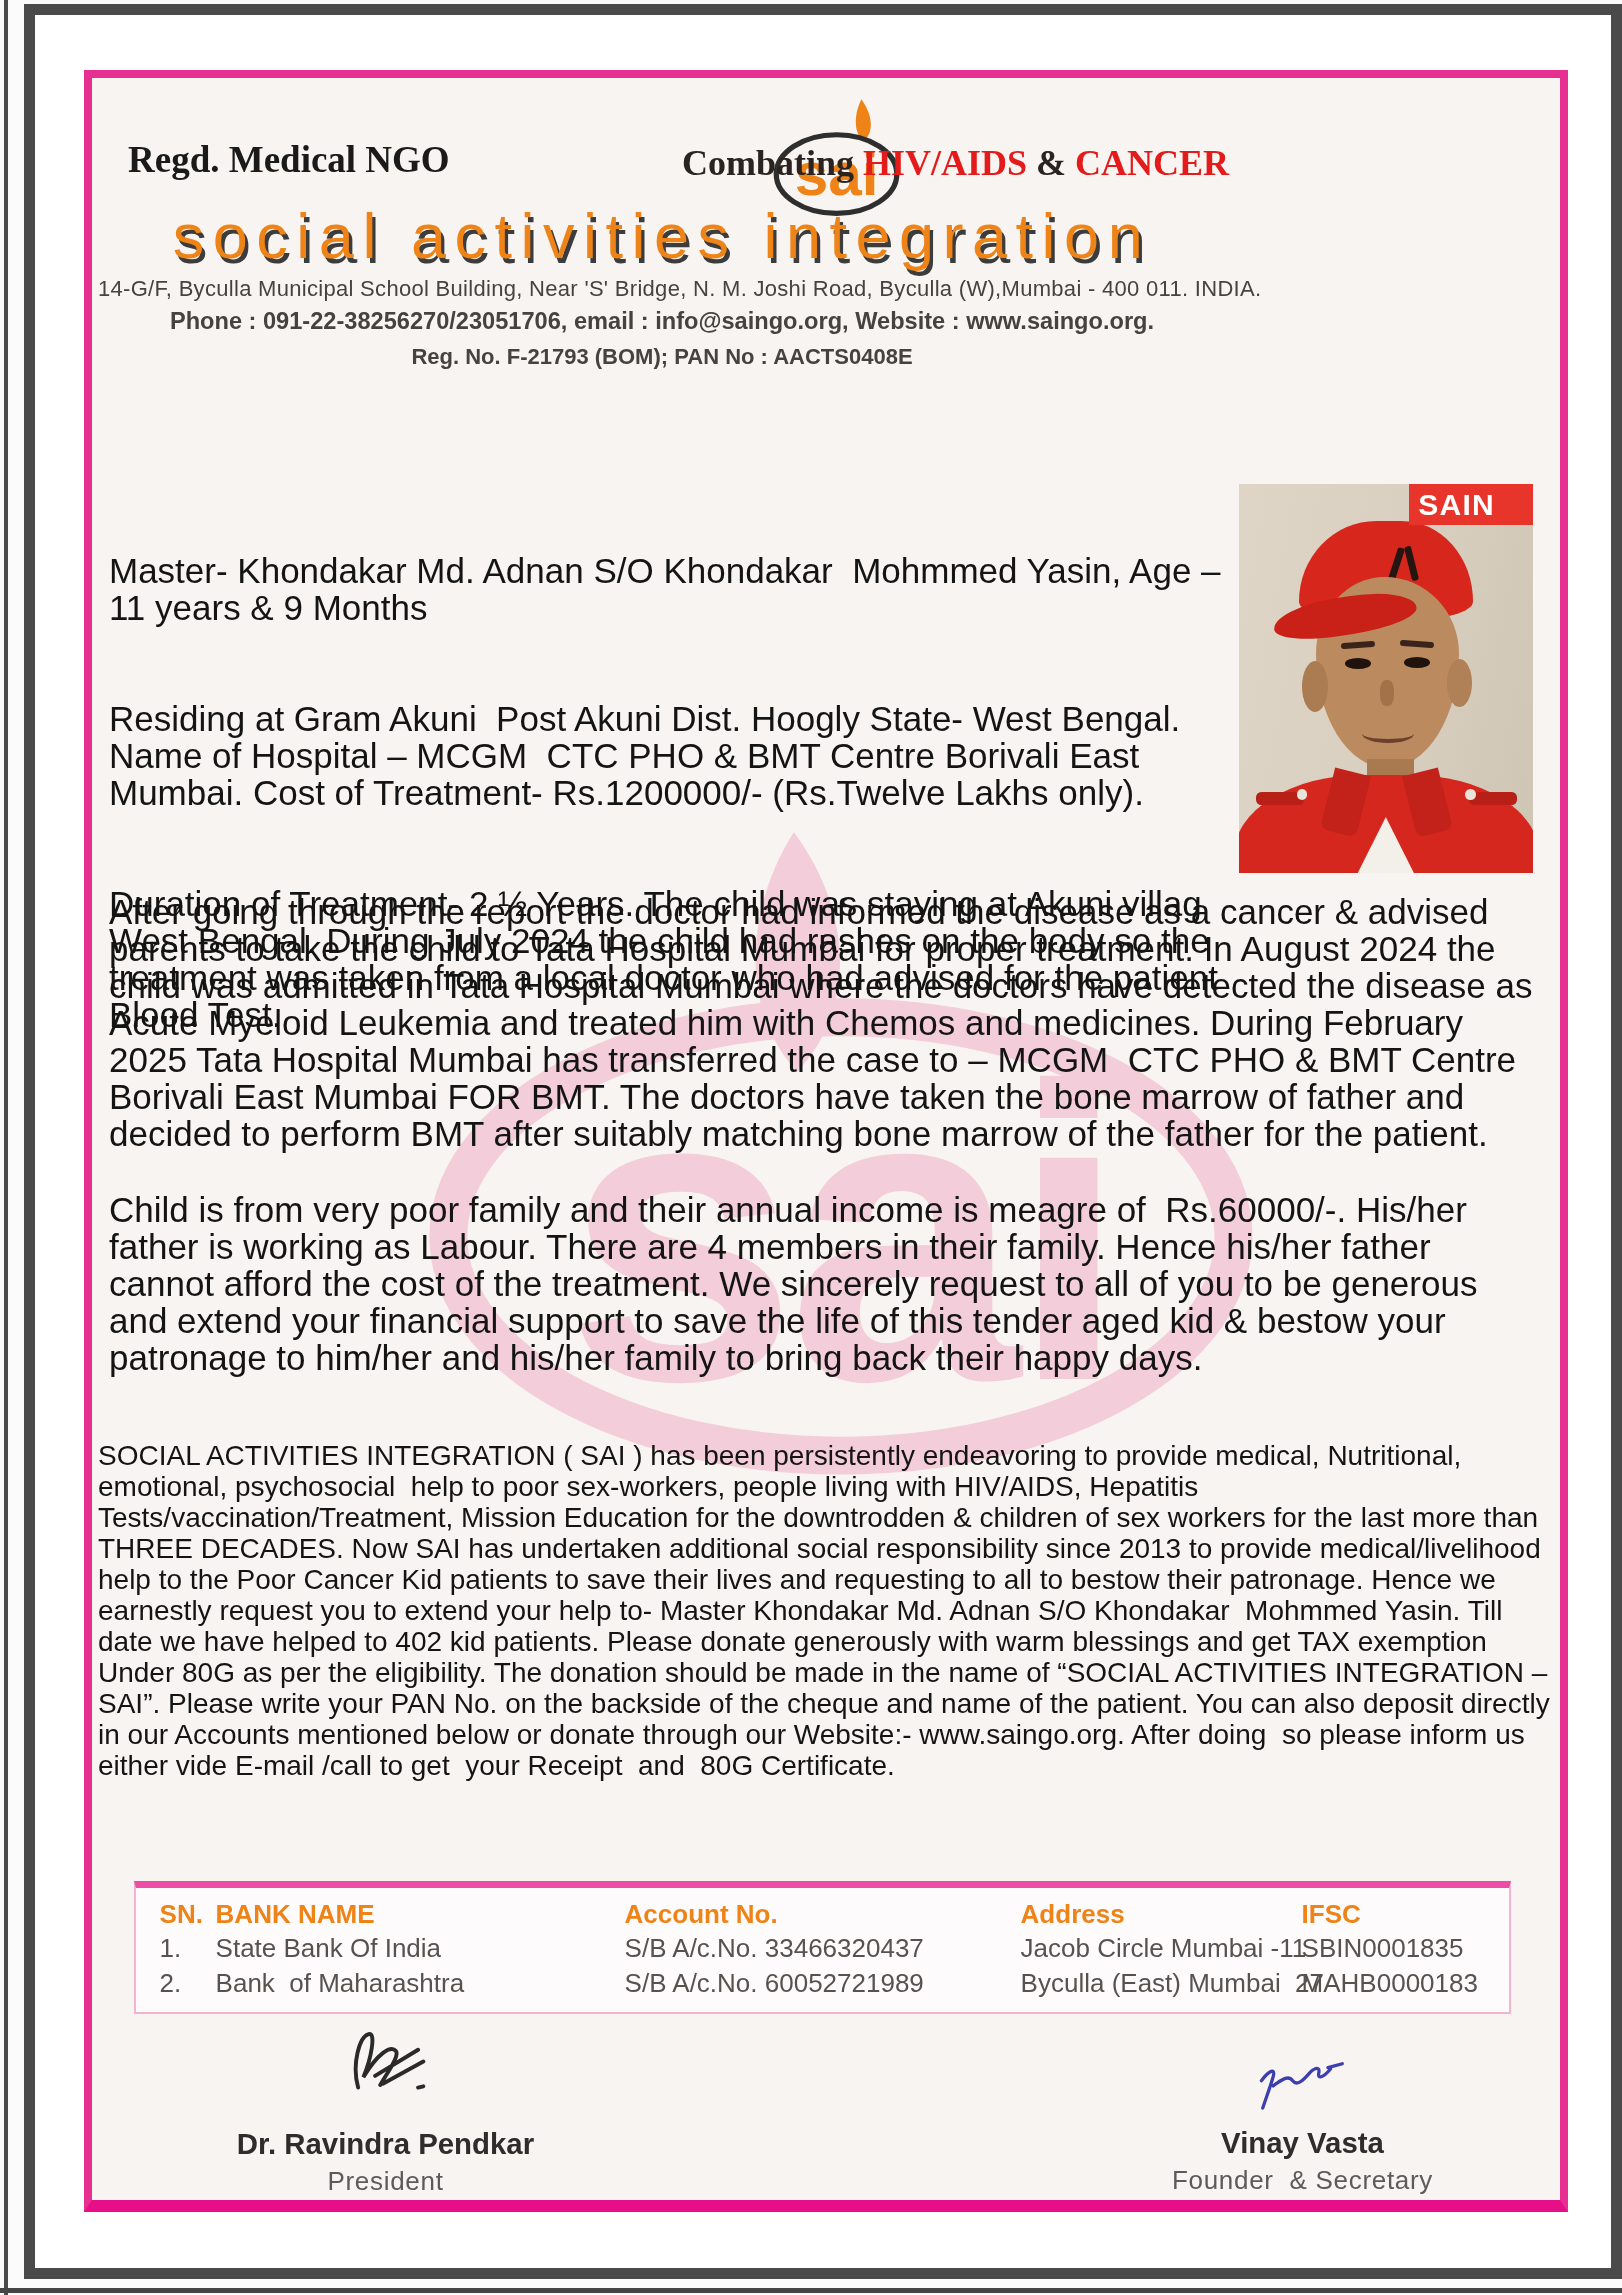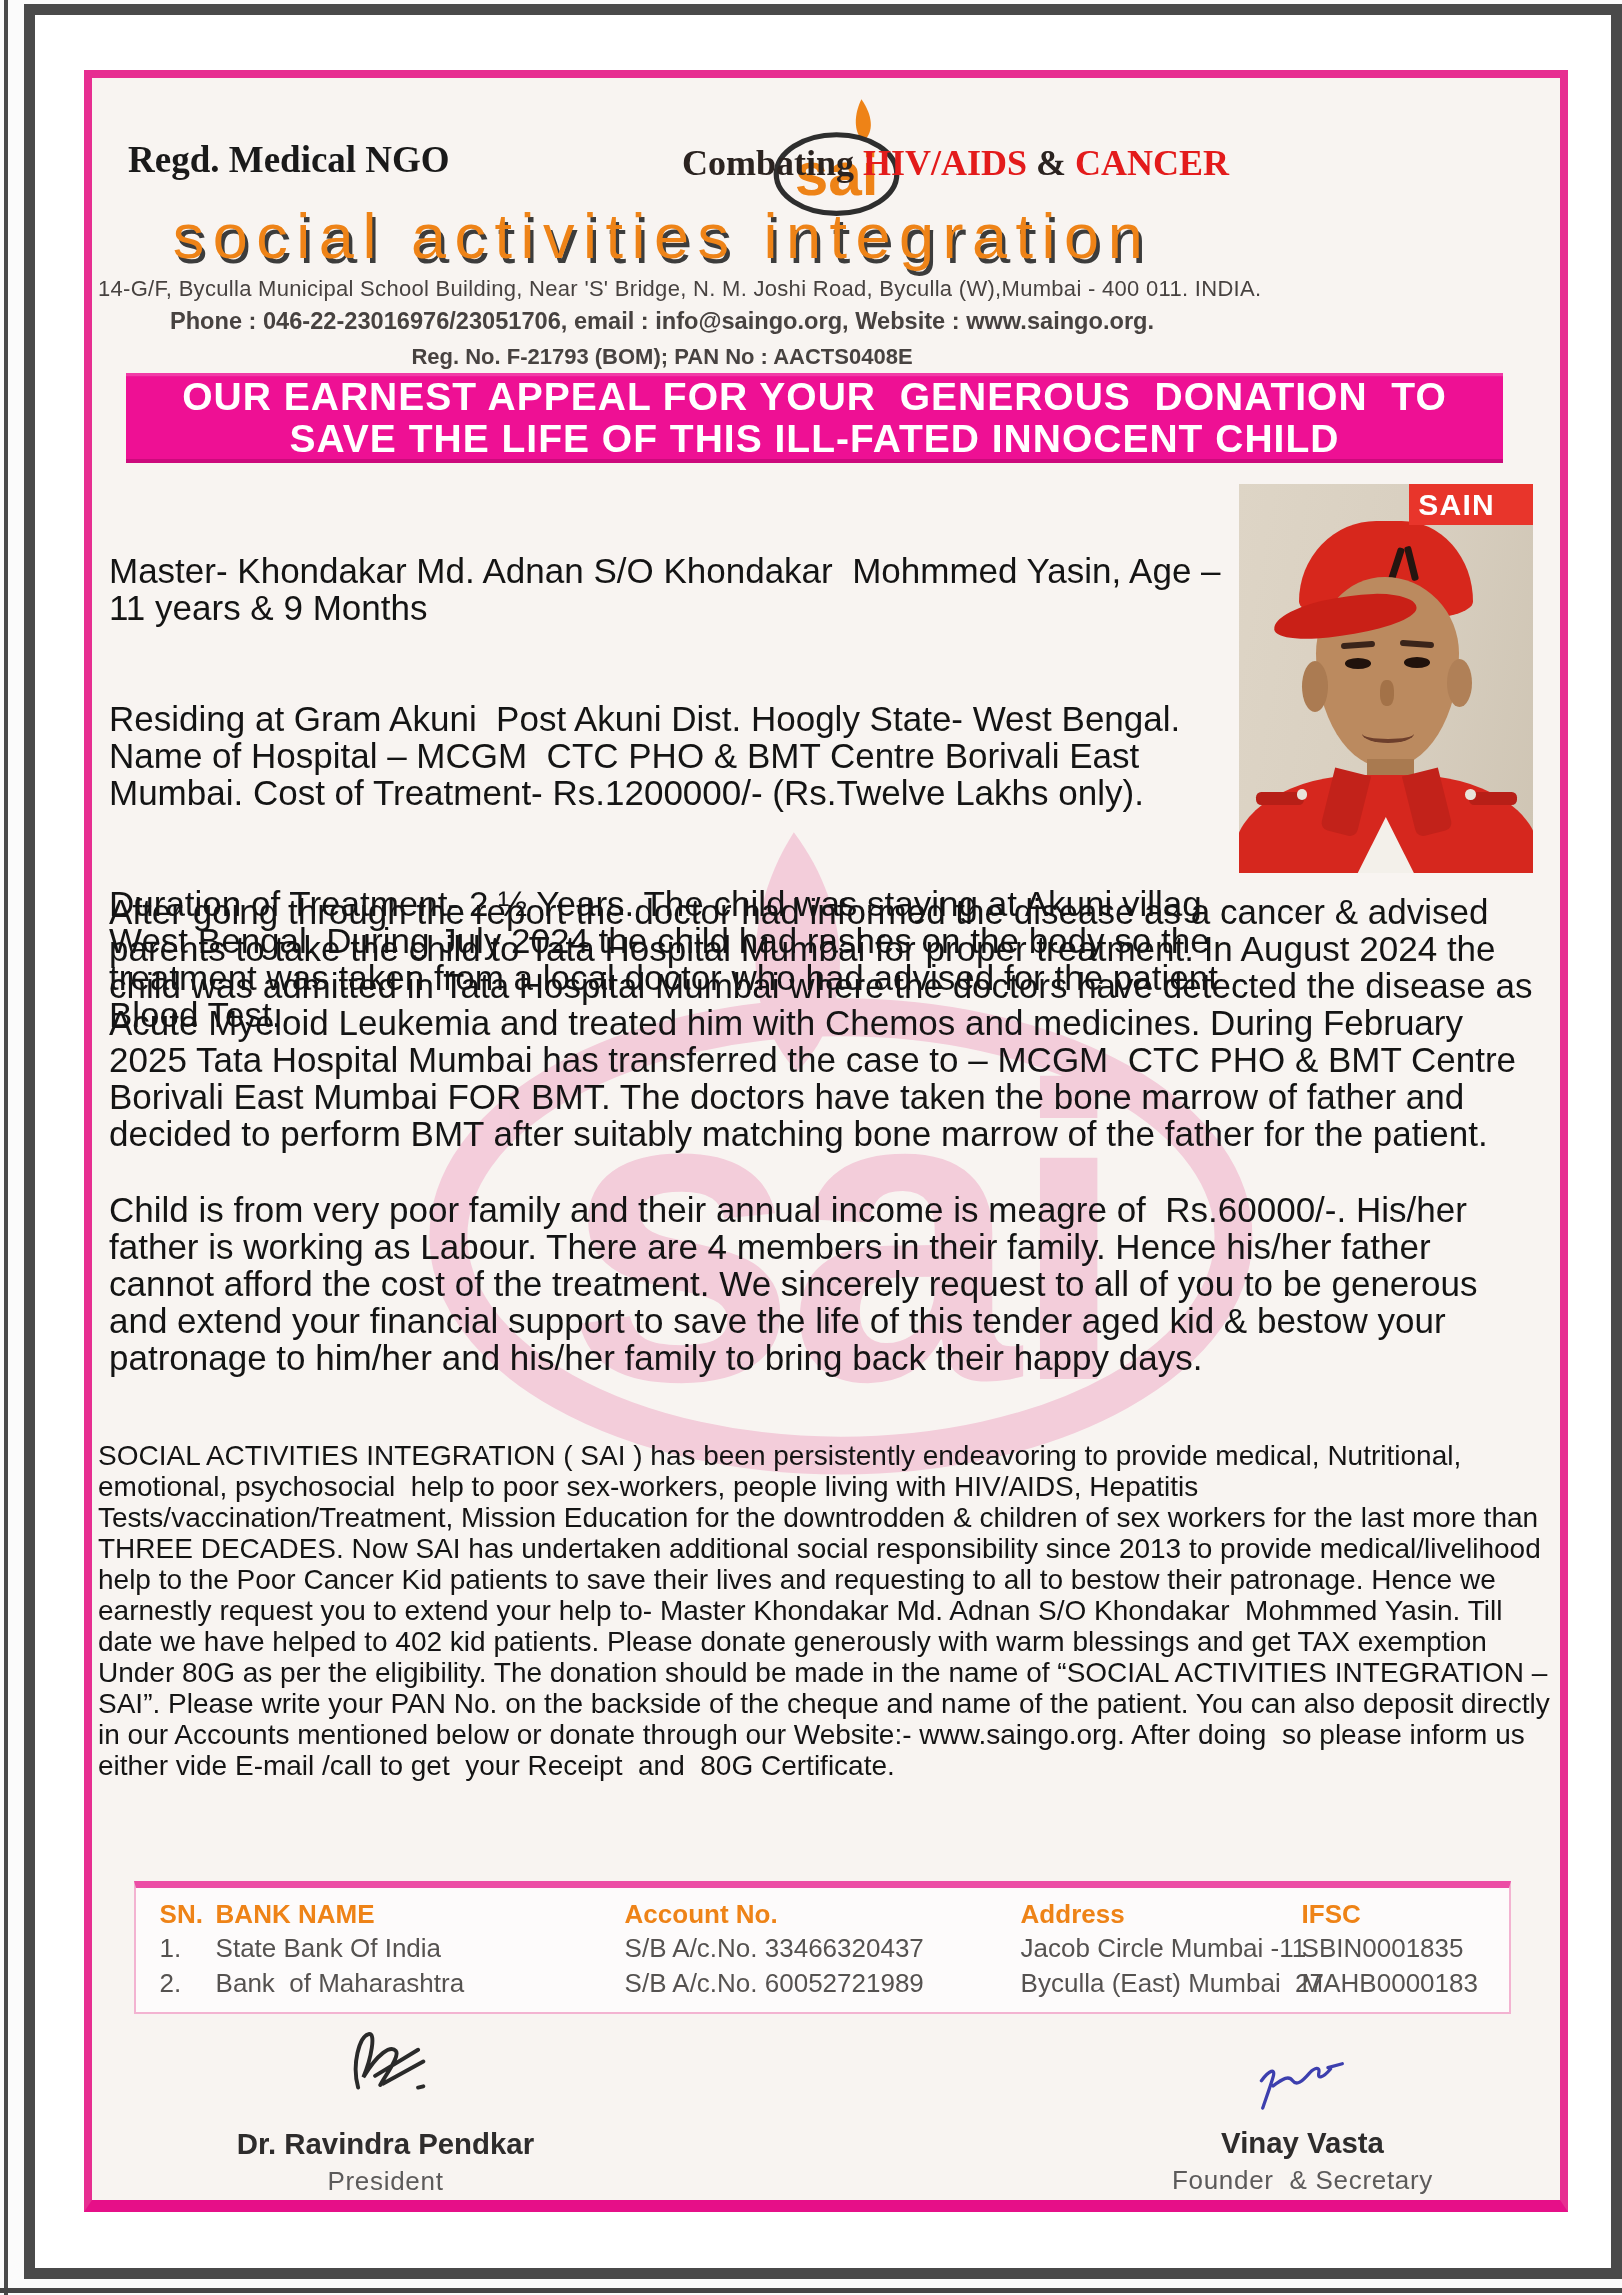--- a/index.html
+++ b/index.html
@@ -112,27 +112,23 @@
   <svg class="abs logo-svg" viewBox="0 0 206 186">
     <path d="M138 2 C155 26 158 52 141 66 C125 52 127 24 138 2 Z" fill="#ee8317"></path>
     <ellipse cx="100" cy="116" rx="92" ry="60" fill="none" stroke="#2e2e2e" stroke-width="8"></ellipse>
     <text x="100" y="148" text-anchor="middle" font-family="Liberation Sans, sans-serif" font-weight="bold" font-size="92" fill="#ee8317">sai</text>
   </svg>
 
   <div class="abs combating"><span>Combating </span><span class="red">HIV/AIDS</span><span> &amp; </span><span class="red">CANCER</span></div>
 
   <div class="abs org-title">social activities integration</div>
   <div class="abs addr1">14-G/F, Byculla Municipal School Building, Near 'S' Bridge, N. M. Joshi Road, Byculla (W),Mumbai - 400 011. INDIA.</div>
-  <div class="abs addr2">Phone : 046-22-23016976/23051706, email : info@saingo.org, Website : www.saingo.org.</div>
+  <div class="abs addr2">Phone : 091-22-38256270/23051706, email : info@saingo.org, Website : www.saingo.org.</div>
   <div class="abs addr3">Reg. No. F-21793 (BOM); PAN No : AACTS0408E</div>
 
-  <div class="abs banner">
-    <div class="banner-line">OUR EARNEST APPEAL FOR YOUR  GENEROUS  DONATION  TO</div>
-    <div class="banner-line">SAVE THE LIFE OF THIS ILL-FATED INNOCENT CHILD</div>
-  </div>
 
   <div class="abs photo">
     <div class="cap-crown"></div>
     <div class="cap-mark1"></div>
     <div class="cap-mark2"></div>
     <div class="face"></div>
     <div class="ear-l"></div>
     <div class="ear-r"></div>
     <div class="cap-brim"></div>
     <div class="brow-l"></div>

